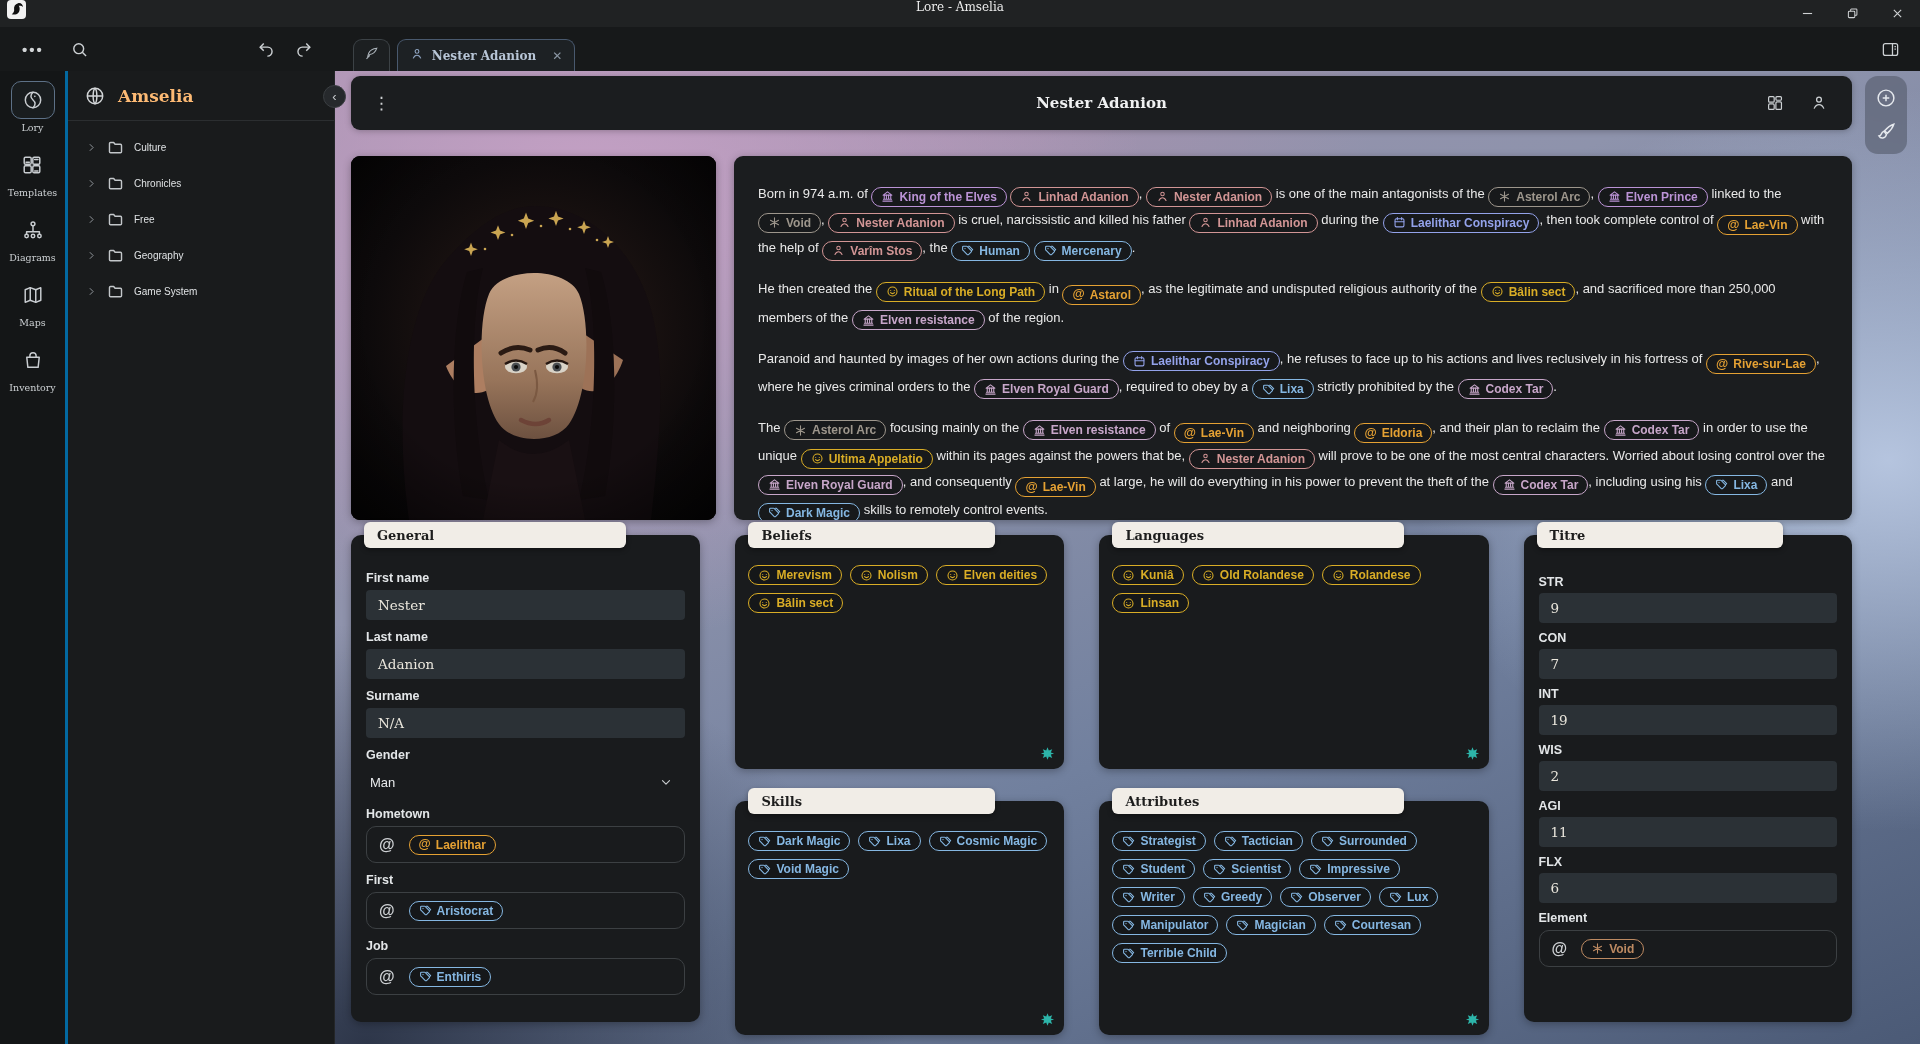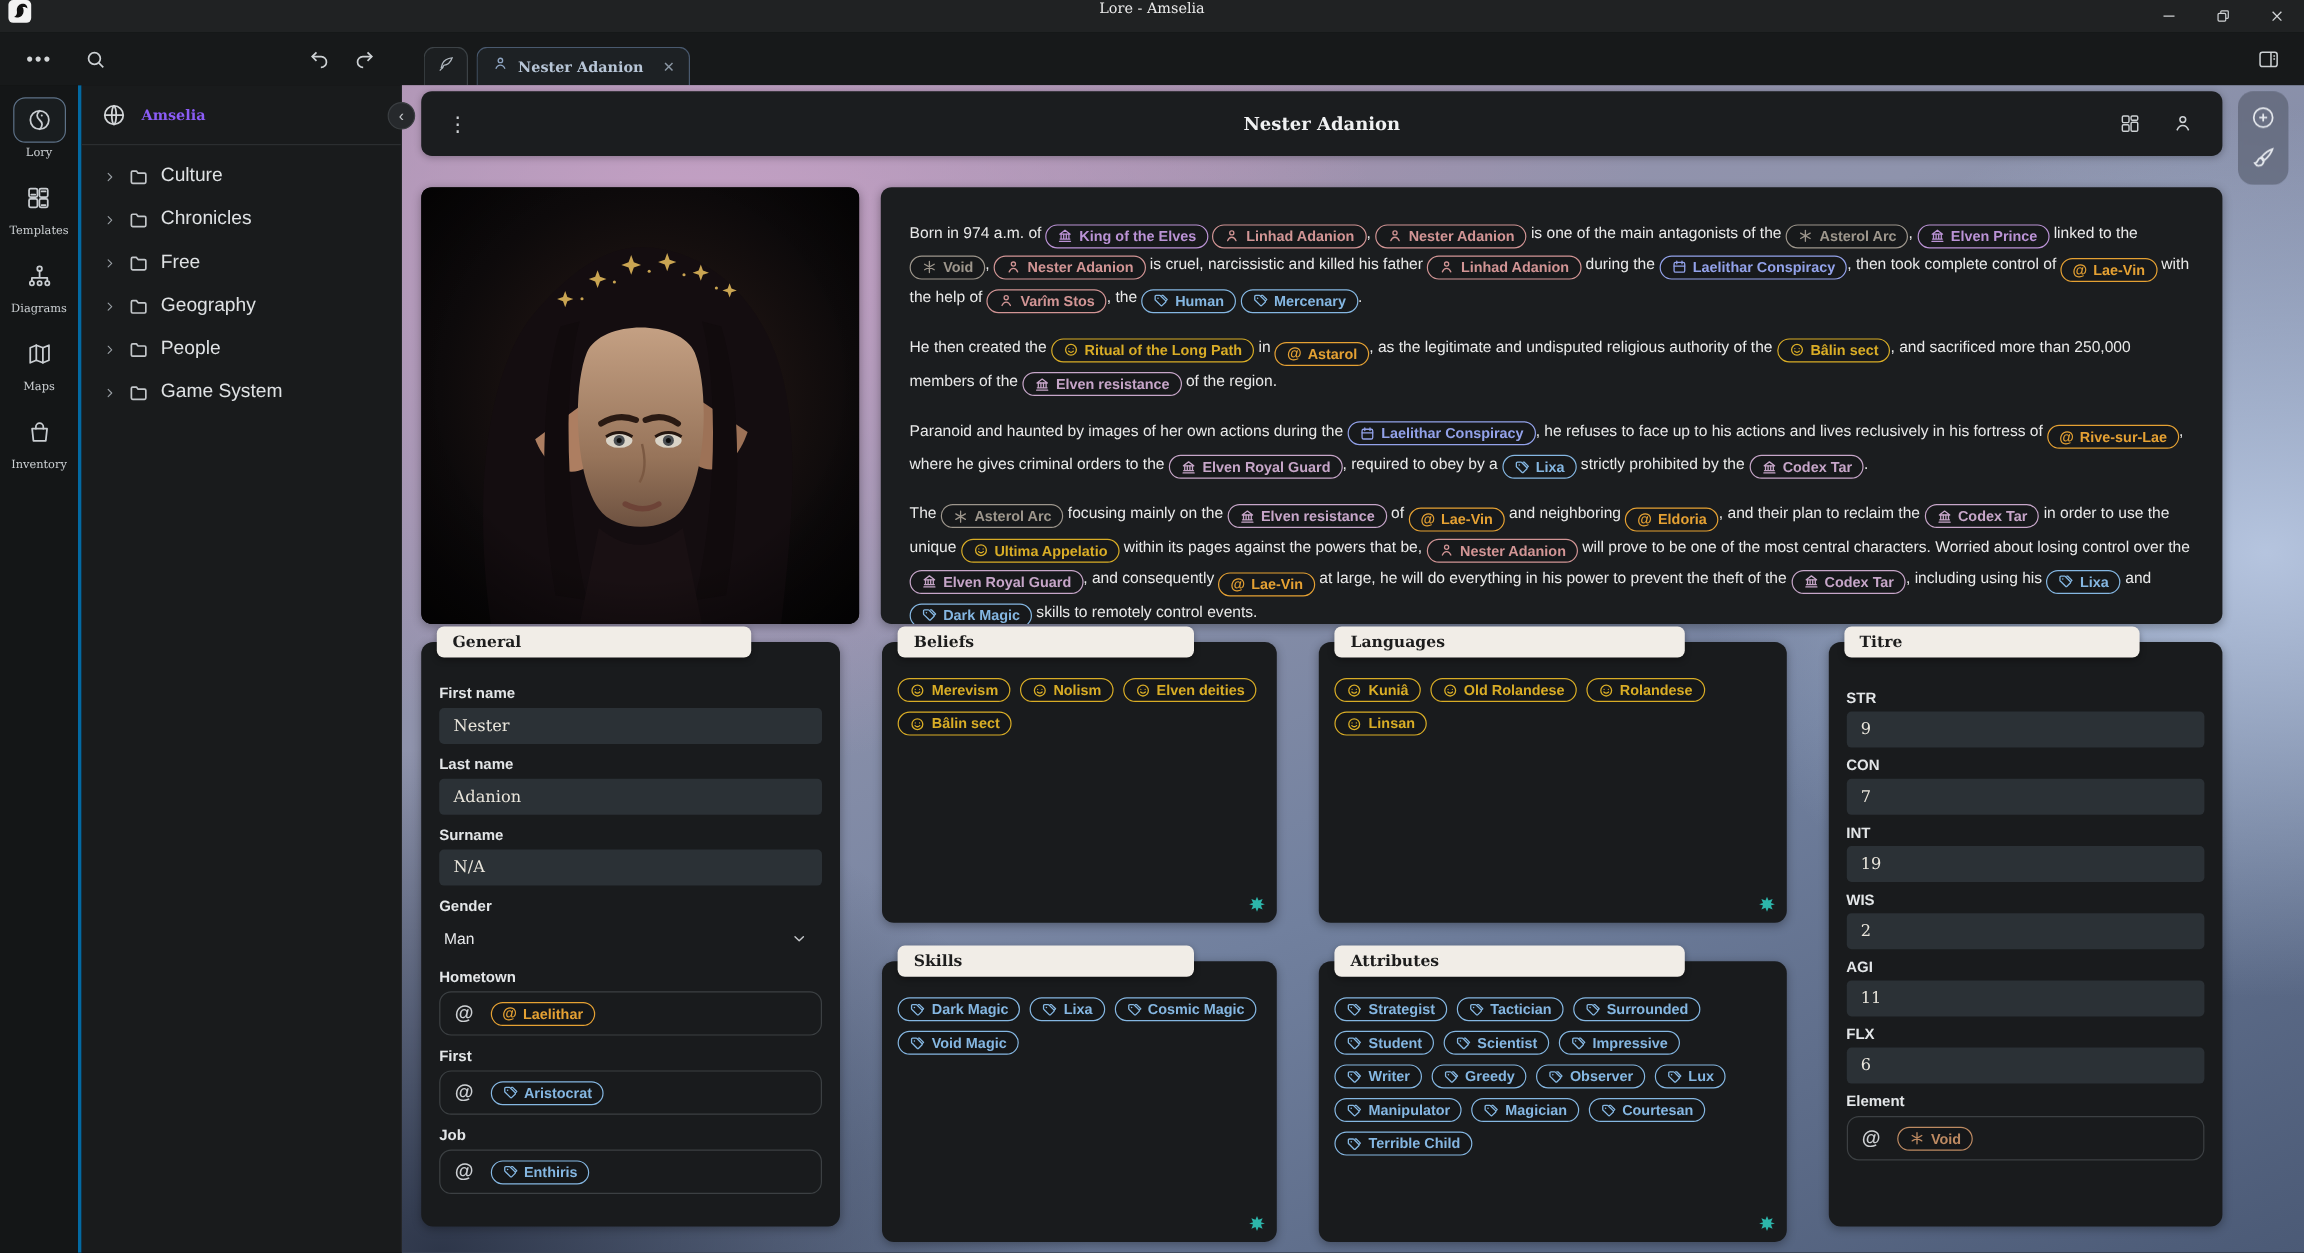--- a/index.html
+++ b/index.html
@@ -42,25 +42,25 @@
   .rail-icon{width:44px;height:38px;display:flex;align-items:center;justify-content:center;color:#c9cdd1;border:1px solid transparent;border-radius:10px}
   .rail-icon svg{width:22px;height:22px}
   .rail-icon.boxed{border-color:#5d7187;background:rgba(140,170,200,.05)}
   .rail-label{font-family:"DejaVu Serif",serif;font-size:9.5px;color:#ccd0d3;margin-top:3px}
 
   
   .tree{width:267px;background:#191b1c;position:relative;border-right:1px solid #242628}
   .tree-header{height:50px;display:flex;align-items:center;gap:12px;padding:0 16px;border-bottom:1px solid #2b2e30}
   .tree-header .globe{color:#d2d5d7;display:flex}
   .tree-header .globe svg{width:22px;height:22px}
-  .tree-title{font-family:"DejaVu Serif",serif;font-weight:700;font-size:12px;color:#8b5cf6}
+  .tree-title{font-family:"DejaVu Serif",serif;font-weight:700;font-size:17px;color:#fdba74}
   .collapse-btn{position:absolute;right:-12px;top:14px;width:23px;height:23px;border-radius:50%;
      background:#26292c;border:1px solid #3a3e41;color:#c6c9cc;font-size:13px;display:flex;align-items:center;justify-content:center;z-index:6}
   .tree-list{list-style:none;padding-top:8px}
-  .tree-row{height:36px;display:flex;align-items:center;gap:10px;padding-left:18px;color:#dfe2e4;font-size:16px}
+  .tree-row{height:36px;display:flex;align-items:center;gap:10px;padding-left:18px;color:#dfe2e4;font-size:10px}
   .tchev{color:#9aa0a5;display:flex}
   .tchev svg{width:11px;height:11px}
   .tfold{color:#c3c7ca;display:flex}
   .tfold svg{width:17px;height:17px}
 
   
   .content{flex:1;position:relative;overflow:hidden;
     background:
       radial-gradient(900px 700px at 16% 14%, rgba(201,162,199,.95), rgba(201,162,199,0) 62%),
       radial-gradient(700px 520px at 42% 0%, rgba(172,146,176,.7), rgba(172,146,176,0) 55%),
@@ -333,33 +333,20 @@
           <span class="tchev">
             <svg viewBox="0 0 24 24" fill="none" stroke="currentColor" stroke-width="2" stroke-linecap="round" stroke-linejoin="round">
               <path d="M9 5.5l6.5 6.5L9 18.5"></path>
             </svg>
           </span>
           <span class="tfold">
             <svg viewBox="0 0 24 24" fill="none" stroke="currentColor" stroke-width="2" stroke-linecap="round" stroke-linejoin="round">
               <path d="M3.5 6.5A1.5 1.5 0 0 1 5 5h4.4l2 2.5H19a1.5 1.5 0 0 1 1.5 1.5v9A1.5 1.5 0 0 1 19 19.5H5A1.5 1.5 0 0 1 3.5 18z"></path>
             </svg>
           </span>
-          <span class="tlabel">People</span>
-        </li>
-        <li class="tree-row">
-          <span class="tchev">
-            <svg viewBox="0 0 24 24" fill="none" stroke="currentColor" stroke-width="2" stroke-linecap="round" stroke-linejoin="round">
-              <path d="M9 5.5l6.5 6.5L9 18.5"></path>
-            </svg>
-          </span>
-          <span class="tfold">
-            <svg viewBox="0 0 24 24" fill="none" stroke="currentColor" stroke-width="2" stroke-linecap="round" stroke-linejoin="round">
-              <path d="M3.5 6.5A1.5 1.5 0 0 1 5 5h4.4l2 2.5H19a1.5 1.5 0 0 1 1.5 1.5v9A1.5 1.5 0 0 1 19 19.5H5A1.5 1.5 0 0 1 3.5 18z"></path>
-            </svg>
-          </span>
           <span class="tlabel">Game System</span>
         </li>
       </ul>
   </aside>
 
   <main class="content">
     <div class="content-header">
       <span class="dots-v">⋮</span>
       <span class="ch-title">Nester Adanion</span>
       <span class="ch-actions">

